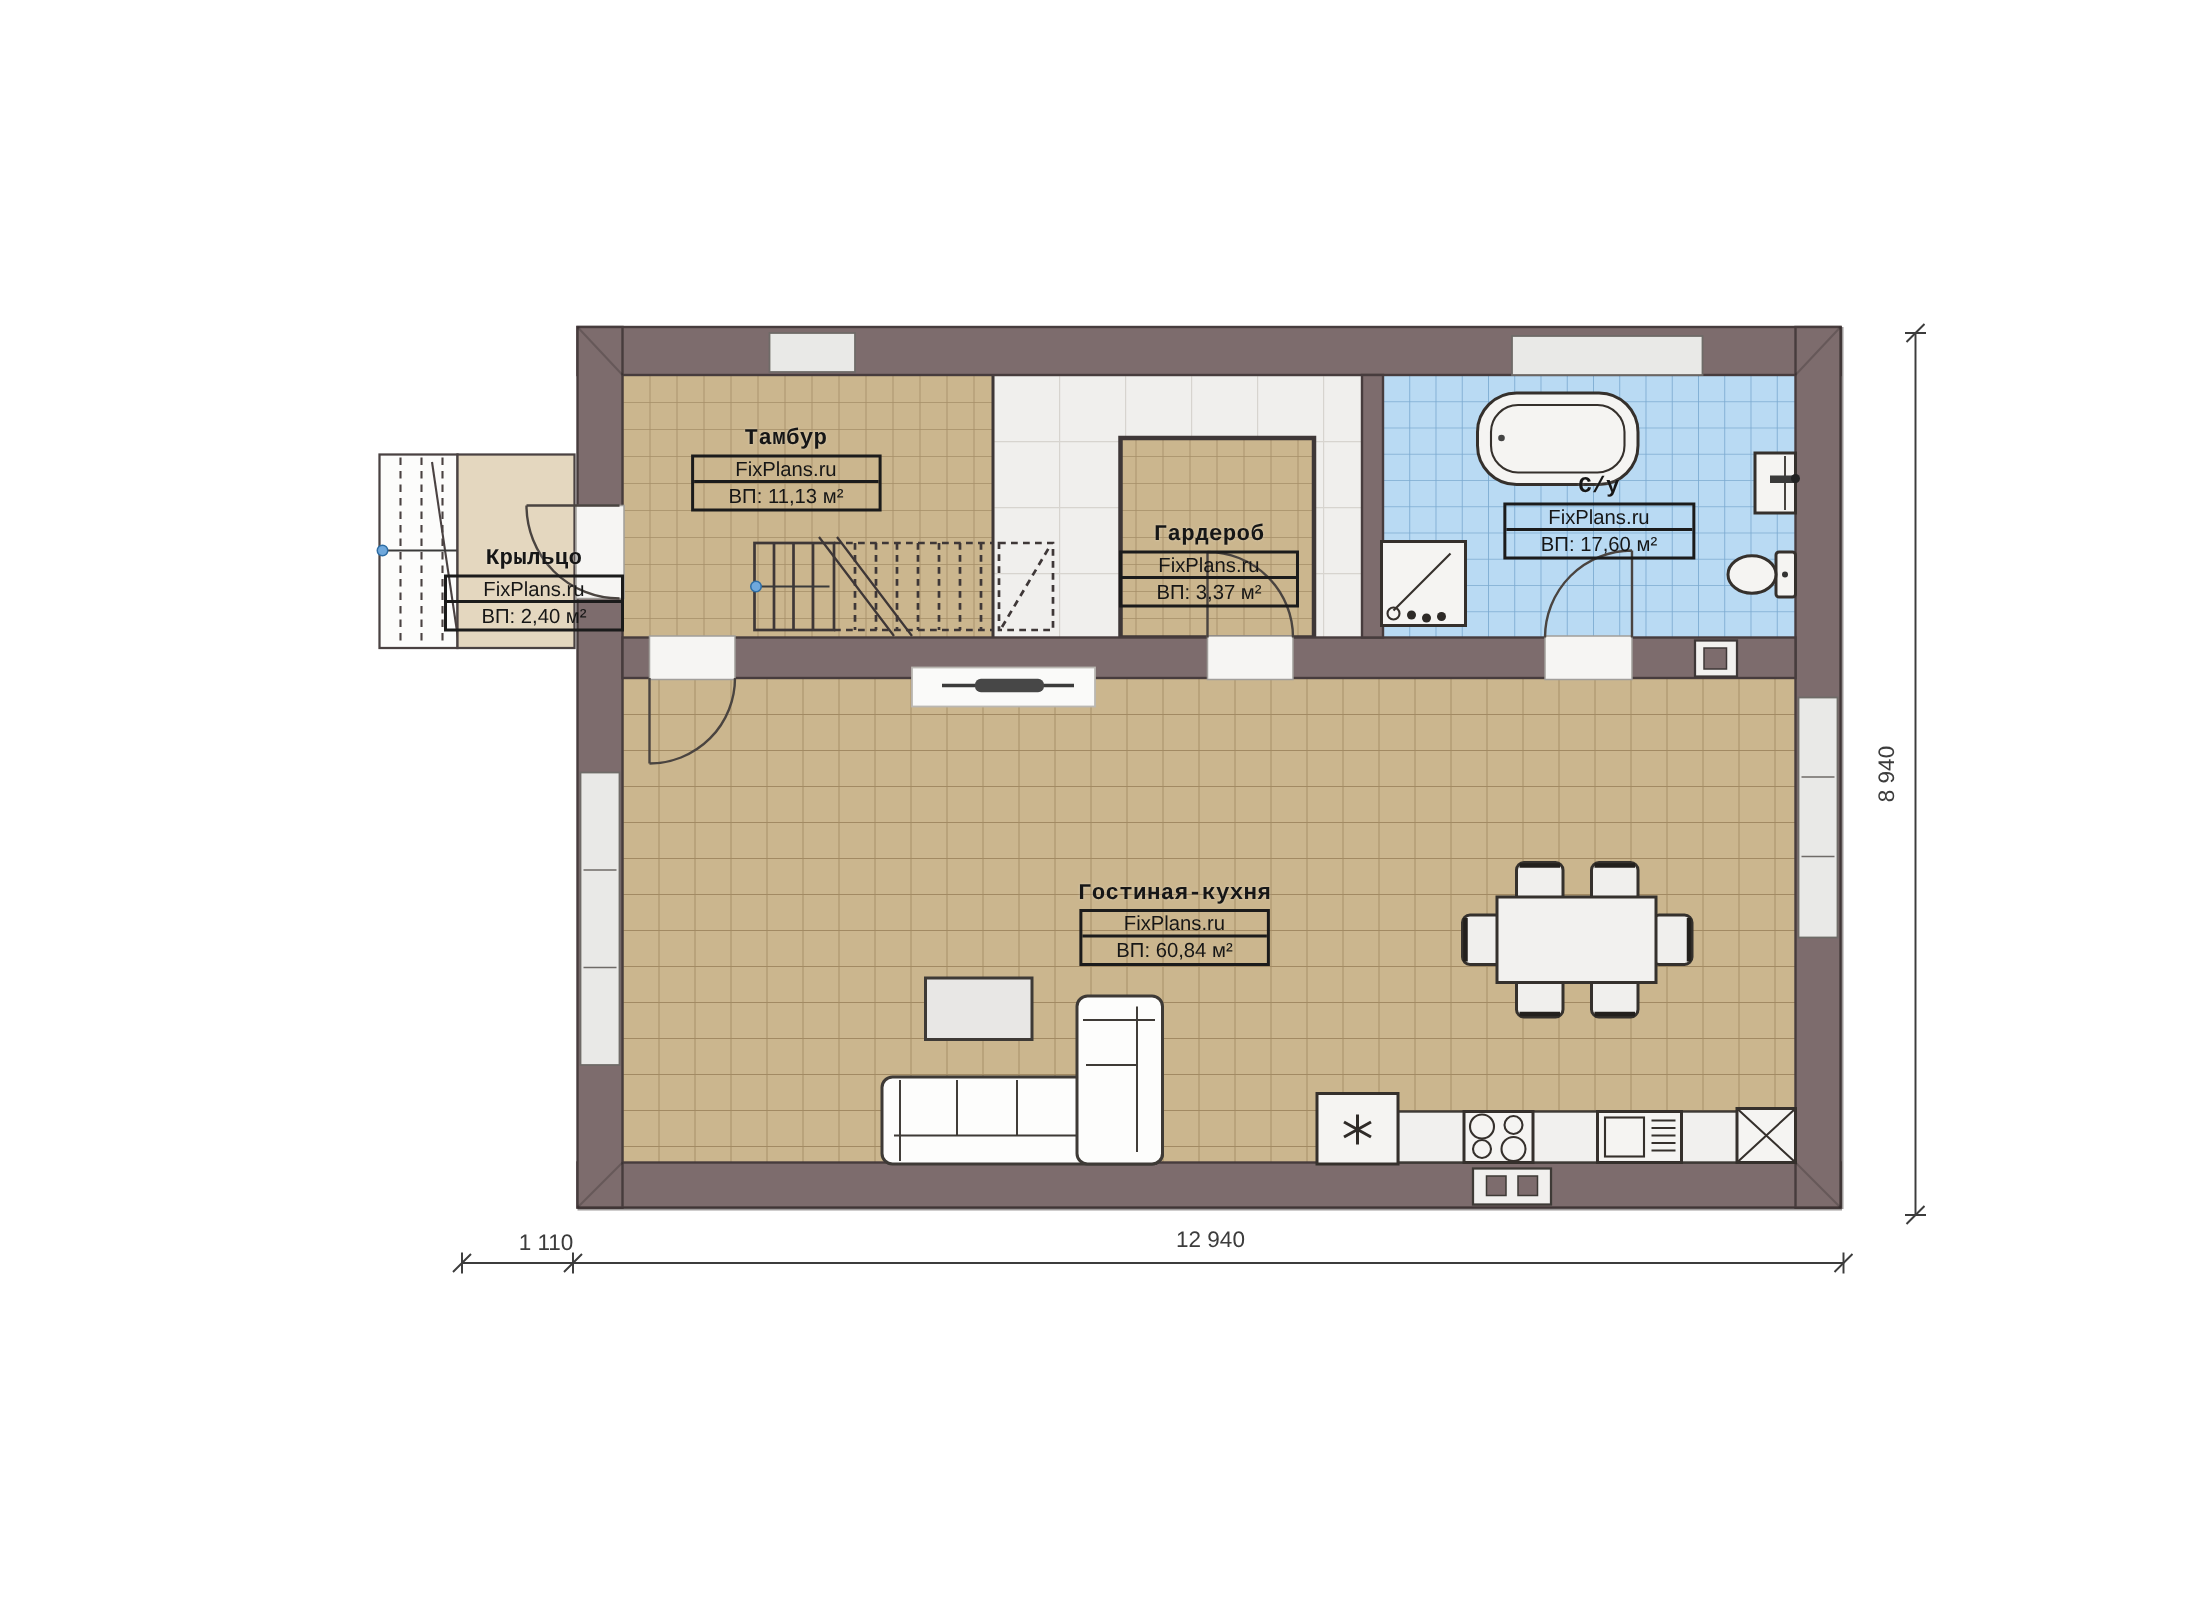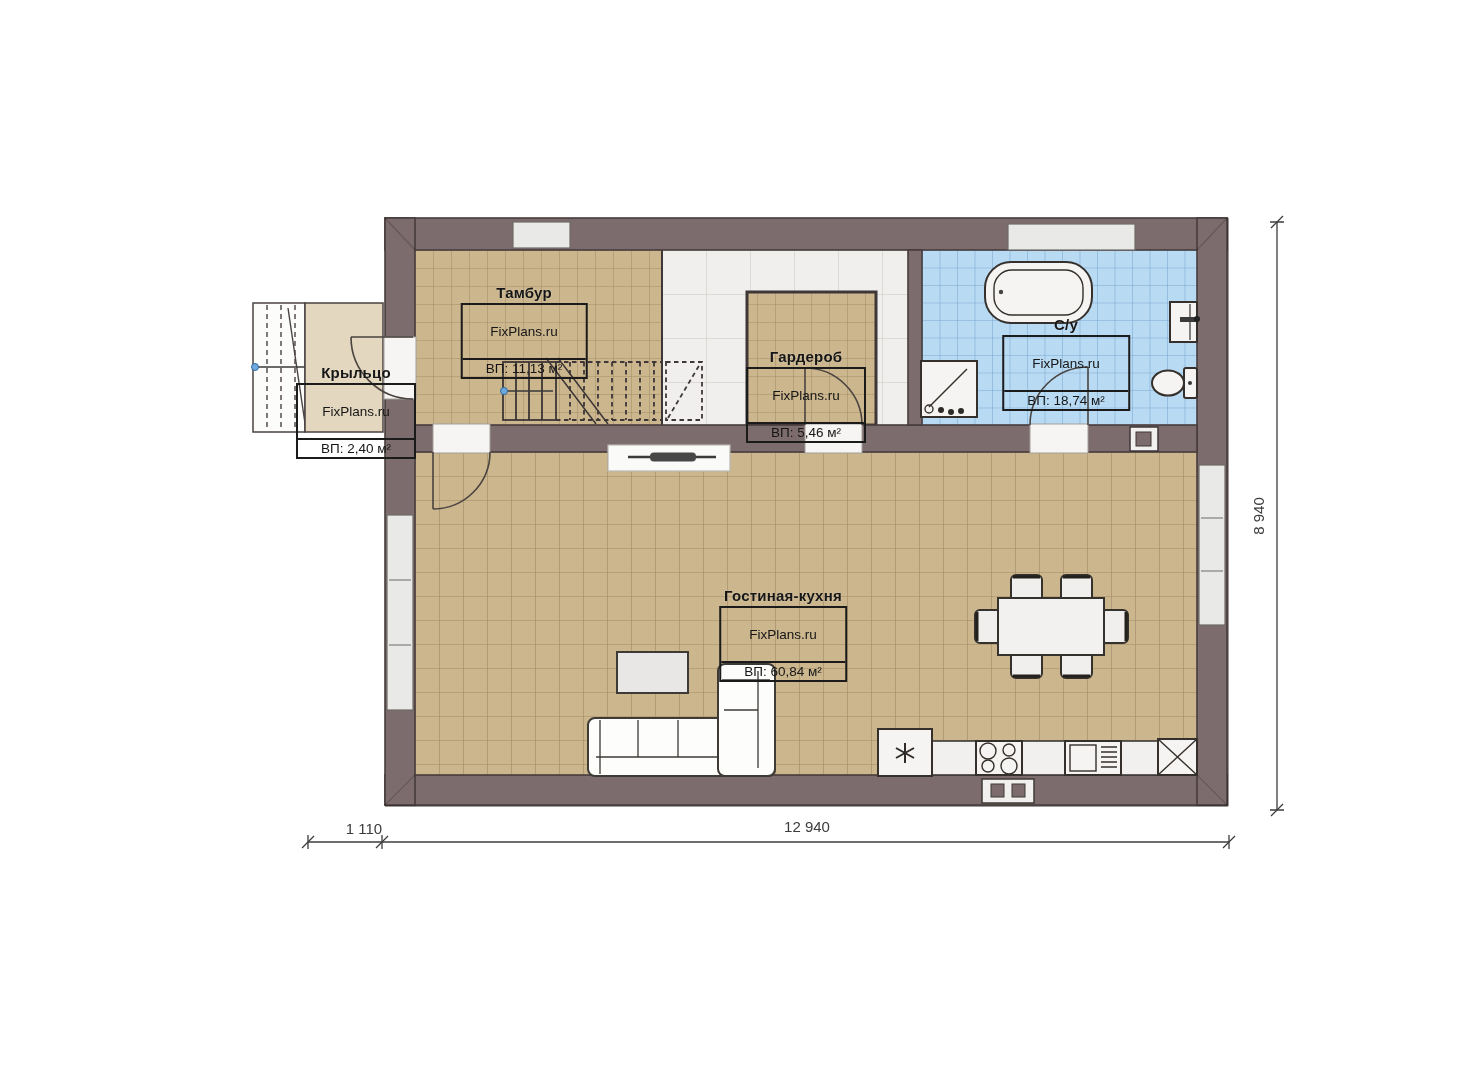--- a/index.html
+++ b/index.html
@@ -5,23 +5,23 @@
   :root{
     --wall:#7d6c6d; --wall-edge:#473c3d; --floor-tan:#cbb68e; --floor-tan-line:#9b835c;
     --floor-blue:#b9daf3; --floor-blue-line:#7aa9d0; --tile-white:#f0efed; --tile-white-line:#d7d4cf;
     --porch:#e4d7bf; --fixture:#f5f4f2; --ink:#161616; --dim:#3c3c3c; --accent-dot:#6fa8dc;
   }
   html,body{margin:0;padding:0;background:#ffffff;}
   body{font-family:"Liberation Sans", sans-serif;}
   .stage{position:relative;width:1473px;height:1080px;background:#fff;overflow:hidden;}
   .stage svg{position:absolute;left:0;top:0;}
   .room-label{position:absolute;transform:translateX(-50%);text-align:center;color:var(--ink);white-space:nowrap;z-index:5;}
-  .rl-title{font-weight:bold;font-size:15px;letter-spacing:.2px;margin-bottom:2px;text-shadow:0 0 2px rgba(255,255,255,.35);}
+  .rl-title{font-weight:bold;font-size:15px;letter-spacing:.2px;margin-bottom:2px;text-shadow:0 0 2px rgba(255,255,255,.35);font-family:Liberation Mono, monospace;}
   .rl-box{display:inline-block;border:2px solid #1b1b1b;}
-  .rl-brand{padding:19px 8px;border-bottom:2px solid #1b1b1b;font-size:13.5px;}
+  .rl-brand{padding:0 8px;border-bottom:2px solid #1b1b1b;font-size:13.5px;}
   .rl-area{padding:1px 23px;font-size:13.5px;}
   .dim-label{position:absolute;color:var(--dim);font-size:15px;z-index:5;white-space:nowrap;}
   .dim-h{transform:translateX(-50%);}
   .dim-v{transform:translate(-50%,-50%) rotate(-90deg);}
   
   .f-wall{fill:var(--wall);stroke:var(--wall-edge);stroke-width:1.6;}
   .f-porch{fill:var(--porch);stroke:#4a4242;stroke-width:1.5;}
   .f-white{fill:#fcfcfb;stroke:#4a4242;stroke-width:1.5;}
   .fixture{fill:var(--fixture);stroke:#35302c;stroke-width:2;}
   .fixture-thin{fill:none;stroke:#35302c;stroke-width:1.4;}
@@ -221,29 +221,29 @@
     <div class="rl-box">
       <div class="rl-brand">FixPlans.ru</div>
       <div class="rl-area">ВП: 11,13 м²</div>
     </div>
   </div>
 
   <div class="room-label" style="left:806px;top:320px;margin-top:28px;">
     <div class="rl-title">Гардероб</div>
     <div class="rl-box">
       <div class="rl-brand">FixPlans.ru</div>
-      <div class="rl-area">ВП: 5,46 м²</div>
+      <div class="rl-area">ВП: 3,37 м²</div>
     </div>
   </div>
 
   <div class="room-label" style="left:1066px;top:316px;">
     <div class="rl-title">С/у</div>
     <div class="rl-box">
       <div class="rl-brand">FixPlans.ru</div>
-      <div class="rl-area">ВП: 18,74 м²</div>
+      <div class="rl-area">ВП: 17,60 м²</div>
     </div>
   </div>
 
   <div class="room-label" style="left:783px;top:587px;">
     <div class="rl-title">Гостиная-кухня</div>
     <div class="rl-box">
       <div class="rl-brand">FixPlans.ru</div>
       <div class="rl-area">ВП: 60,84 м²</div>
     </div>
   </div>

